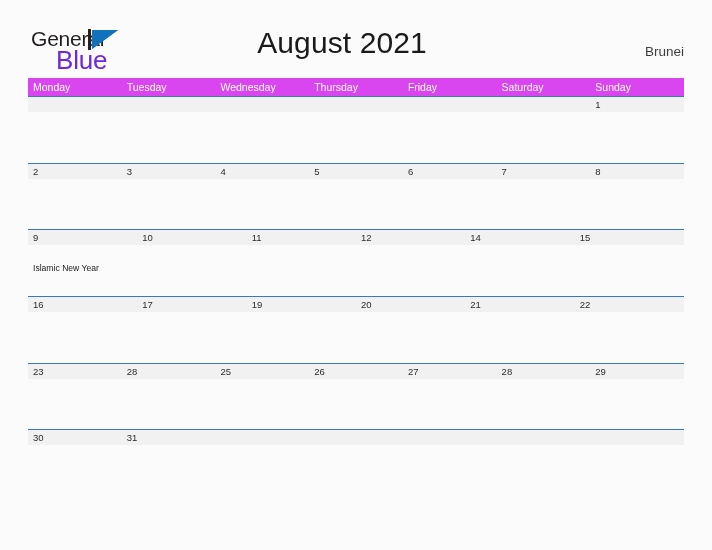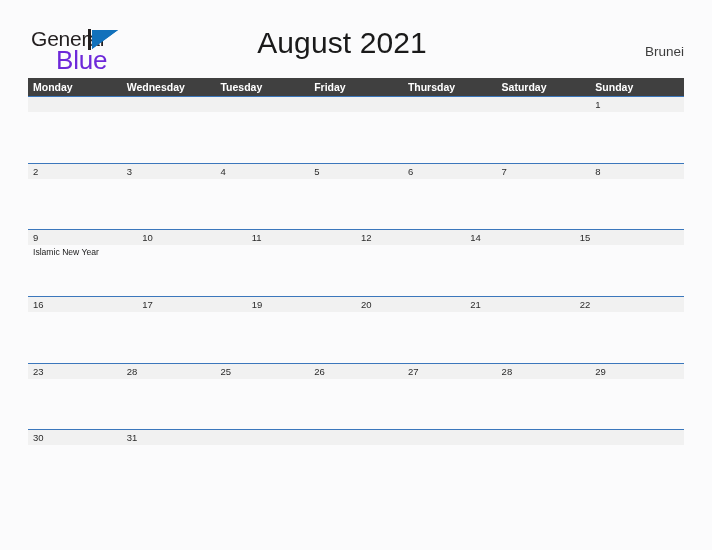--- a/index.html
+++ b/index.html
@@ -109,22 +109,21 @@
     position: absolute;
     left: 28px;
     top: 78px;
     width: 656px;
   }
 
   .dow-row {
     display: flex;
     width: 100%;
     height: 18px;
-    background: #404040;
-    font-weight: bold;
+    background: #d946ef;
   }
   .dow-cell {
     flex: 1 1 0;
     box-sizing: border-box;
     padding-left: 5px;
     color: #ffffff;
     font-size: 10.5px;
     line-height: 18px;
     white-space: nowrap;
     overflow: hidden;
@@ -170,21 +169,21 @@
     color: #2b2b2b;
   }
   .day-num:empty {
     display: block;
   }
   .event {
     display: block;
     font-size: 8.6px;
     line-height: 11px;
     color: #1a1a1a;
-    margin-top: 2px;
+    margin-top: 18px;
     white-space: nowrap;
   }
 </style>
 </head>
 <body>
 
 <div class="page">
 
   <div class="top-bar">
 
@@ -205,24 +204,24 @@
 
     <div class="cal-title">August 2021</div>
 
     <div class="country">Brunei</div>
   </div>
 
   <div class="calendar">
 
     <div class="dow-row">
       <div class="dow-cell">Monday</div>
+      <div class="dow-cell">Tuesday</div>
       <div class="dow-cell">Wednesday</div>
-      <div class="dow-cell">Tuesday</div>
+      <div class="dow-cell">Thursday</div>
       <div class="dow-cell">Friday</div>
-      <div class="dow-cell">Thursday</div>
       <div class="dow-cell">Saturday</div>
       <div class="dow-cell">Sunday</div>
     </div>
 
     <div class="week-row">
       <div class="band"></div>
       <div class="week-cells">
         <div class="day-cell">
             <span class="day-num"></span>
           </div>

